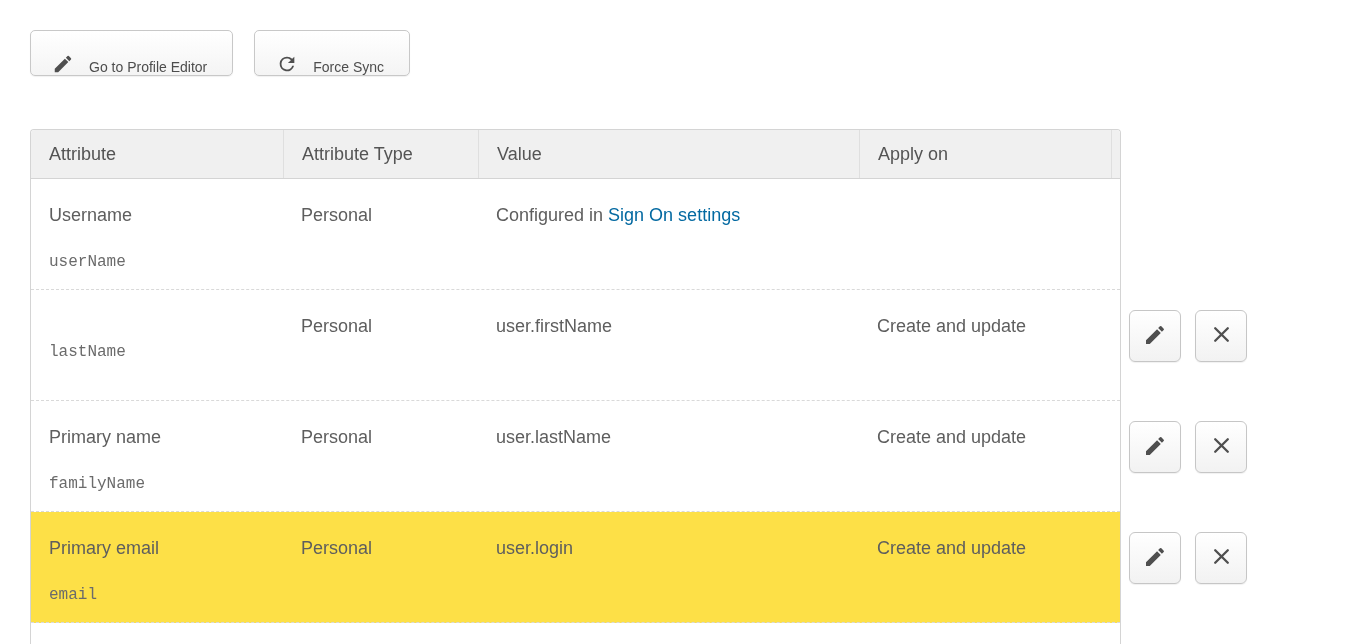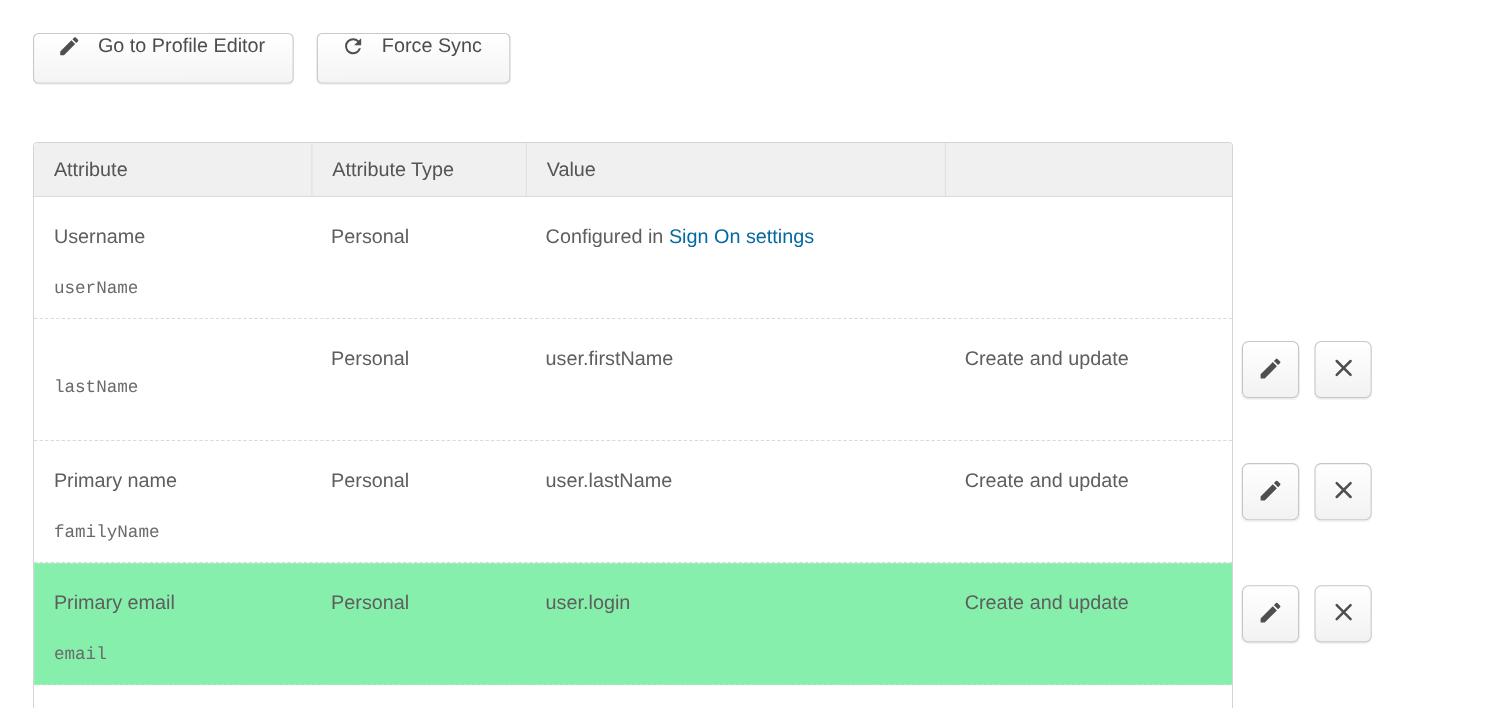--- a/index.html
+++ b/index.html
@@ -13,28 +13,28 @@
     color: #5e5e5e;
   }
 
   
   .toolbar {
     position: absolute; top: 30px; left: 30px;
     display: flex; gap: 21px;
   }
   .btn {
     height: 46px;
-    display: inline-flex; align-items: flex-start; gap: 15px;
+    display: inline-flex; align-items: flex-end; gap: 15px;
     padding: 0 25px 0 21px;
     background: linear-gradient(180deg, #ffffff 0%, #f4f4f4 100%);
     border: 1px solid #c8c8c8;
     border-radius: 5px;
     box-shadow: 0 1px 1px rgba(0,0,0,0.06);
     font-family: inherit;
-    font-size: 18px;
+    font-size: 14px;
     color: #4d4d4d;
     cursor: pointer;
     white-space: nowrap;
   }
   .btn .ico { display: inline-flex; align-items: center; }
 
   
   .attr-table {
     position: absolute; top: 113px; left: 30px;
     width: 1091px;
@@ -62,21 +62,21 @@
   }
   .th:first-child { border-left: none; }
 
   .row {
     display: grid;
     grid-template-columns: 252px 195px 381px 252px 1fr;
     height: 111px;
     border-bottom: 1px dashed #d9d9d9;
     background: #fff;
   }
-  .row.shaded { background: #86efac; }
+  .row.shaded { background: #fde047; }
   .cell {
     padding: 26px 10px 0 18px;
     font-size: 18px;
     color: #5e5e5e;
     line-height: 21px;
     overflow: hidden;
   }
   .attr-var {
     margin-top: 26px;
     font-family: "Liberation Mono", "DejaVu Sans Mono", monospace;
@@ -126,20 +126,21 @@
     <span>Force Sync</span>
   </button>
 </div>
 
 <div class="attr-table">
 
   <div class="thead">
     <div class="th">Attribute</div>
     <div class="th">Attribute Type</div>
     <div class="th">Value</div>
+    <div class="th">Apply on</div>
     <div class="th"></div>
   </div>
 
   <div class="row">
     <div class="cell">
       <div>Username</div>
       <div class="attr-var">userName</div>
     </div>
     <div class="cell">Personal</div>
     <div class="cell"><span>Configured in </span><a class="signon-link">Sign On settings</a></div>

